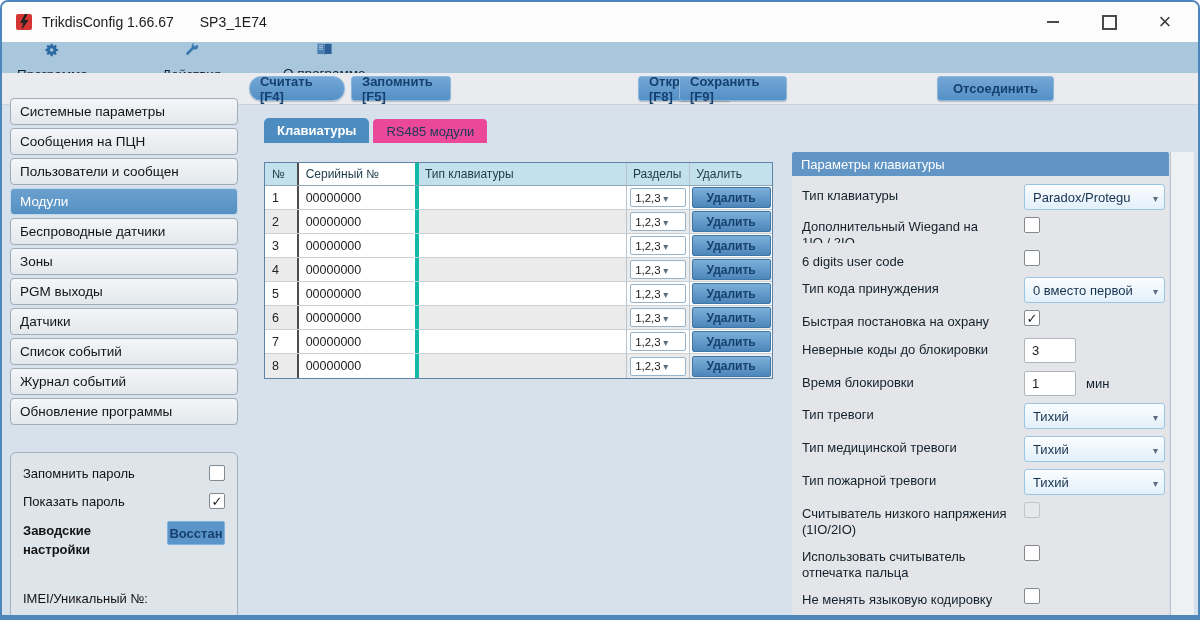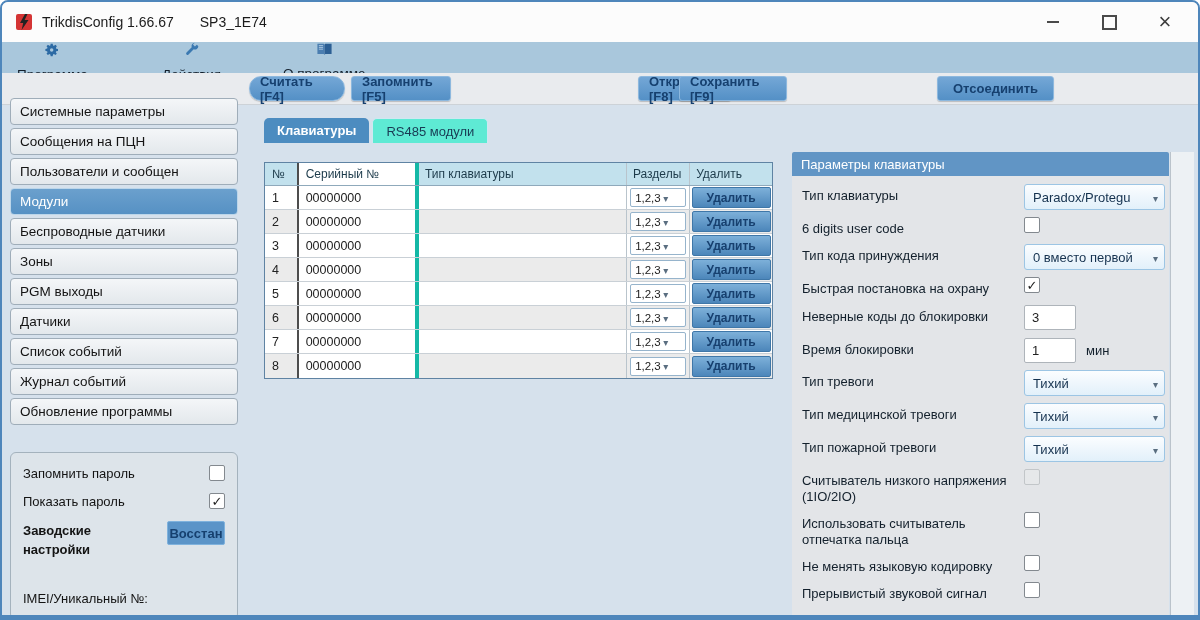--- a/index.html
+++ b/index.html
@@ -53,21 +53,21 @@
   .cbx.on::after { content:"✓"; font-family:"DejaVu Sans", sans-serif; font-size:13px; font-weight:700; color:#1d1d1d; line-height:1; }
   .cbx.dis { background:#e6e8ea; border-color:#c2c6c9; }
   .pwd-factory { display:flex; justify-content:space-between; margin-bottom:8px; }
   .factory-label { font-size:13px; color:#141414; width:90px; line-height:19px;font-weight:bold; }
   .restore-btn { height:24px; width:58px; background:#5b94c8; border:1px solid #7fb2dd; border-radius:2px; font-size:13px; font-weight:700; color:#16406f; overflow:hidden; display:flex; align-items:center; justify-content:center; cursor:default; }
   .imei-label { position:absolute; left:12px; top:138px; font-size:13px; color:#141414; white-space:nowrap; }
   
   .tabs { position:absolute; left:262px; top:116px; display:flex; gap:3px; }
   .tab { height:25px; padding:0 13px; display:flex; align-items:center; border-radius:5px 5px 0 0; font-size:13px; cursor:default; }
   .tab.active { background:#4c8cc0; color:#fff; font-weight:700; }
-  .tab.inactive { background:#5eead4; color:#183a53; border:1px solid #cfe8f2; border-bottom:none; }
+  .tab.inactive { background:#ec4899; color:#183a53; border:1px solid #cfe8f2; border-bottom:none; }
   
   .ktable { position:absolute; left:262px; top:160px; width:509px; border:1px solid #5f83a3; background:#fff; }
   .thead { display:flex; height:23px; background:#c2e1ed; border-bottom:1px solid #8fa9bb; }
   .th { font-size:12px; color:#1c3a4a; display:flex; align-items:center; padding-left:6px; }
   .trow { display:flex; height:24px; background:#fff; border-bottom:1px solid #c9d0d6; }
   .trow.alt { background:#ebebeb; }
   .trow:last-child { border-bottom:none; }
   .tc { display:flex; align-items:center; font-size:12.5px; color:#222; }
   .c-num  { width:34px;  padding-left:7px; border-right:2px solid #4d4d4d; }
   .c-serial { width:122px; padding-left:7px; border-right:4px solid #14b8a6; background:#fff; }
@@ -316,20 +316,26 @@
         <div class="prow">
           <div class="plabel">Тип клавиатуры</div>
           <div class="pctl">
             <div class="pselect">
               <span class="ps-val">Paradox/Protegu</span>
               <span class="arrow"></span>
             </div>
           </div>
         </div>
         <div class="prow">
+          <div class="plabel clip2">Дополнительный Wiegand на<div>1IO / 2IO</div></div>
+          <div class="pctl">
+            <span class="cbx"></span>
+          </div>
+        </div>
+        <div class="prow">
           <div class="plabel">6 digits user code</div>
           <div class="pctl">
             <span class="cbx"></span>
           </div>
         </div>
         <div class="prow">
           <div class="plabel">Тип кода принуждения</div>
           <div class="pctl">
             <div class="pselect">
               <span class="ps-val">0 вместо первой</span>

